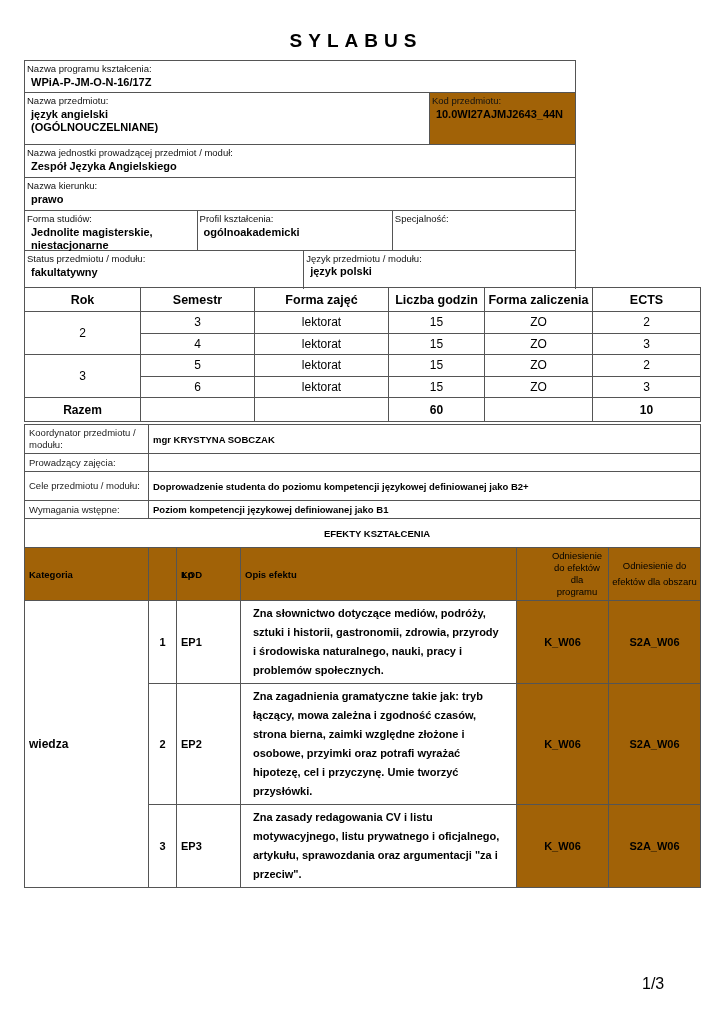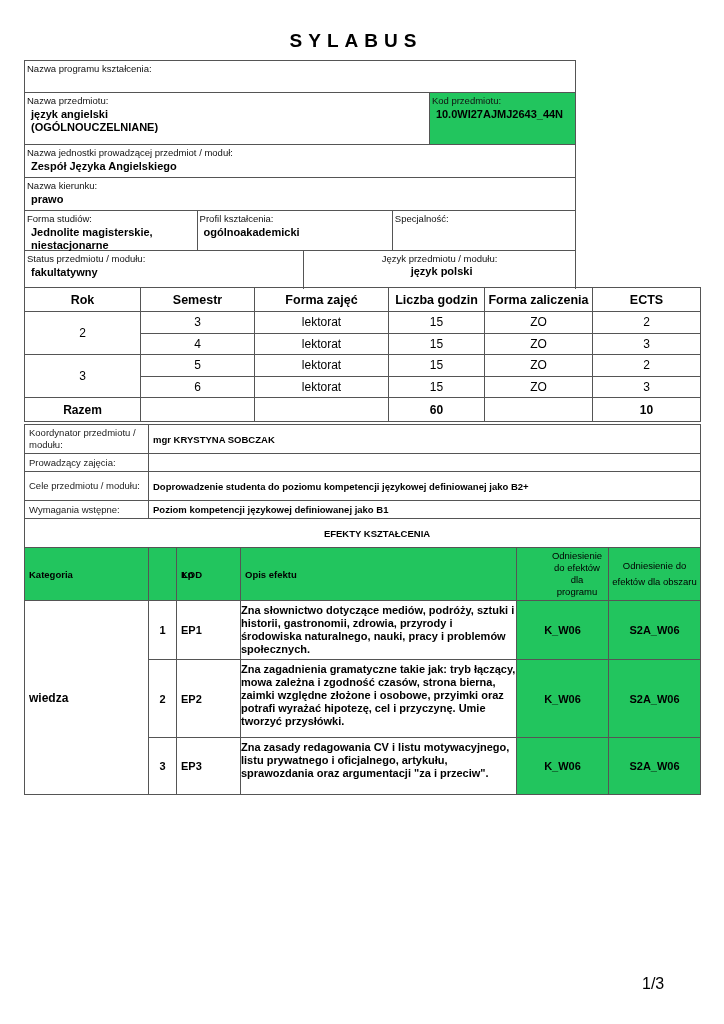--- a/index.html
+++ b/index.html
@@ -6,48 +6,49 @@
     html, body { width: 724px; height: 1024px; background: #ffffff; }
     body { font-family: "Liberation Sans", sans-serif; color: #000; position: relative; }
     .title { position: absolute; left: 0; top: 30px; width: 712px; text-align: center; font-size: 19px; font-weight: bold; letter-spacing: 6px; }
     .page-num { position: absolute; left: 642px; top: 975px; font-size: 16px; }
     .frame { position: absolute; left: 24px; width: 552px; border: 1px solid #555; border-bottom: none; }
     .row { display: flex; border-bottom: 1px solid #555; }
     .cell { border-right: 1px solid #555; padding: 2px 2px 3px 2px; }
     .cell:last-child { border-right: none; }
     .lbl { font-size: 9.5px; color: #111; line-height: 12px; }
     .val { font-size: 11px; font-weight: bold; line-height: 13px; padding-left: 4px; padding-top: 1px; }
-    .grey { background: #22c55e; }
+    .grey { background: #a16207; }
 
     table { border-collapse: collapse; width: 676px; table-layout: fixed; }
     td, th { border: 1px solid #555; font-weight: normal; }
     .t1 { position: absolute; left: 24px; top: 287px; }
     .t1 td, .t1 th { text-align: center; font-size: 12px; height: 21.5px; }
     .t1 th { font-weight: bold; font-size: 12.5px; height: 24px; }
     .t1 .bold { font-weight: bold; }
 
     .t2 { position: absolute; left: 24px; top: 424px; }
     .t2 td { font-size: 9.5px; padding: 2px 4px; }
     .t2 .lbl2 { color: #222; font-size: 9.5px; line-height: 12px; }
     .t2 .b { font-weight: bold; font-size: 9.5px; }
     .t2 .center { text-align: center; padding-left: 33px; }
     .t2 .head td { font-size: 9.5px; }
-    .t2 .desc { font-weight: bold; font-size: 11px; line-height: 13px; vertical-align: top; padding: 3px 0; }
+    .t2 .desc { font-weight: bold; font-size: 11px; line-height: 19px; vertical-align: top; padding: 3px 12px; }
     .t2 .mid { vertical-align: middle; }
     .t2 .code { font-weight: bold; font-size: 11px; text-align: center; }
   </style>
 </head>
 <body>
 
 <div class="title">SYLABUS</div>
 
 <div class="frame" style="top:60px;">
   <div class="row" style="height:32px;">
     <div class="cell" style="width:100%;">
       <div class="lbl">Nazwa programu kształcenia:</div>
+      <div class="val">WPiA-P-JM-O-N-16/17Z</div>
     </div>
   </div>
   <div class="row" style="height:52px;">
     <div class="cell" style="width:498px;">
       <div class="lbl">Nazwa przedmiotu:</div>
       <div class="val">język angielski</div>
       <div class="val" style="padding-top:0;">(OGÓLNOUCZELNIANE)</div>
     </div>
     <div class="cell grey" style="width:178px;">
       <div class="lbl">Kod przedmiotu:</div>
@@ -78,21 +79,21 @@
     <div class="cell" style="width:224px;">
       <div class="lbl">Specjalność:</div>
       <div class="val"></div>
     </div>
   </div>
   <div class="row" style="height:38px; border-bottom:none;">
     <div class="cell" style="width:343px;">
       <div class="lbl">Status przedmiotu / modułu:</div>
       <div class="val">fakultatywny</div>
     </div>
-    <div class="cell" style="width:333px;text-align:center;">
+    <div class="cell" style="width:333px;">
       <div class="lbl">Język przedmiotu / modułu:</div>
       <div class="val" style="padding-top:0;">język polski</div>
     </div>
   </div>
 </div>
 
 <table class="t1">
   <colgroup>
     <col style="width:116px">
       <col style="width:114px">

